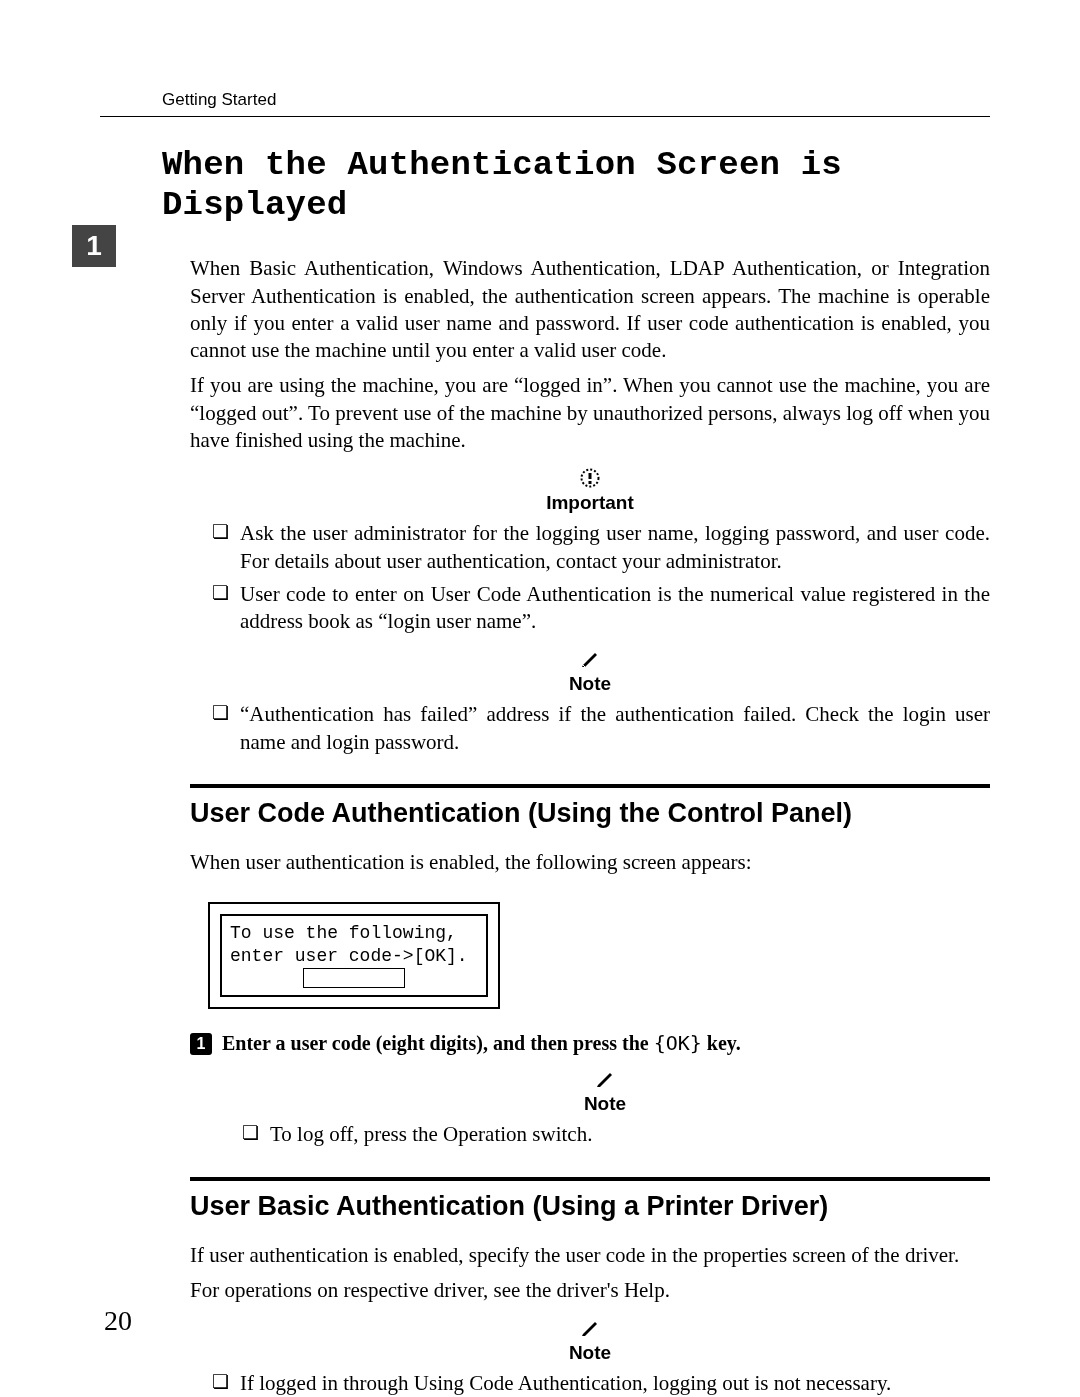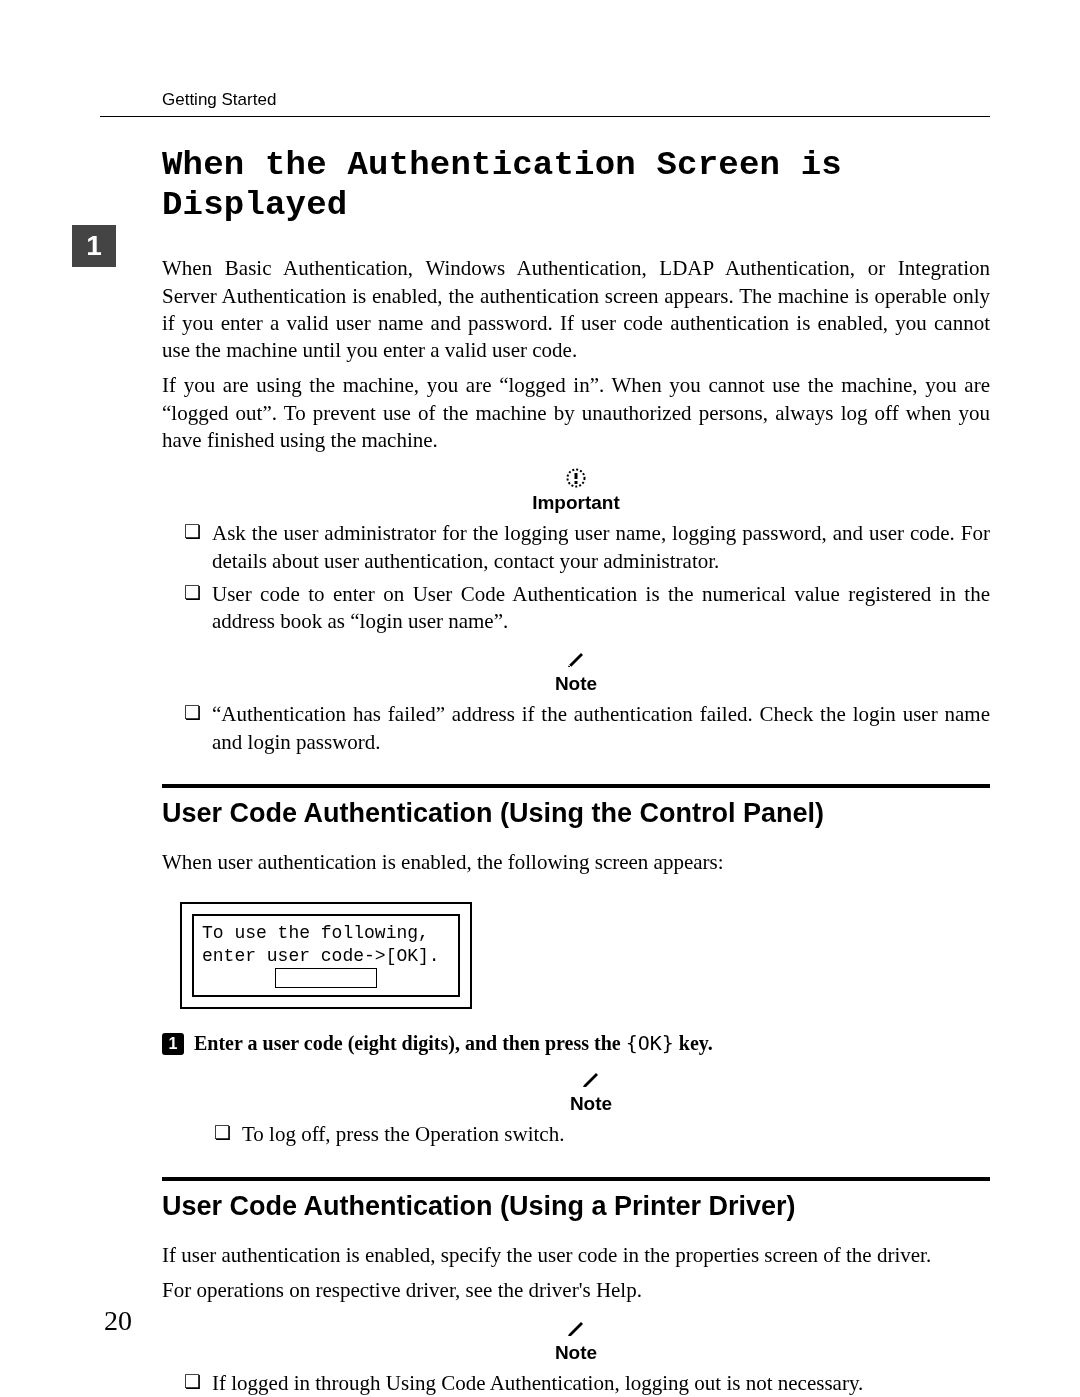--- a/index.html
+++ b/index.html
@@ -45,21 +45,21 @@
     background: #444;
     color: #fff;
     font-family: Arial, Helvetica, sans-serif;
     font-weight: 700;
     font-size: 28px;
     display: flex;
     align-items: center;
     justify-content: center;
   }
   .content {
-    margin-left: 62px;
+    margin-left: 90px;
   }
   .body-p {
     font-size: 21px;
     line-height: 1.3;
     text-align: justify;
     margin: 0 0 8px 0;
   }
   .section-label {
     font-family: Arial, Helvetica, sans-serif;
     font-weight: 700;
@@ -256,21 +256,21 @@
         </span>
         <span>Note</span>
       </div>
       <div class="bullet-item">
         <span class="bullet-mark">❏</span>
         <span class="bullet-text">To log off, press the Operation switch.</span>
       </div>
     </div>
 
     <hr class="heavy-rule">
-    <div class="sub-heading">User Code Authentication (Using a Printer Driver)</div>
+    <div class="sub-heading">User Basic Authentication (Using a Printer Driver)</div>
     <p class="body-p">If user authentication is enabled, specify the user code in the properties screen of the driver.</p>
     <p class="body-p" style="text-align:left">For operations on respective driver, see the driver's Help.</p>
 
     <div class="section-label">
       <span class="icon">
         <svg viewBox="0 0 20 20" width="20" height="20">
             <path d="M3 16 L15 4 L17 6 L5 18 L2 18 Z" fill="#000"></path>
           </svg>
       </span>
       <span>Note</span>

